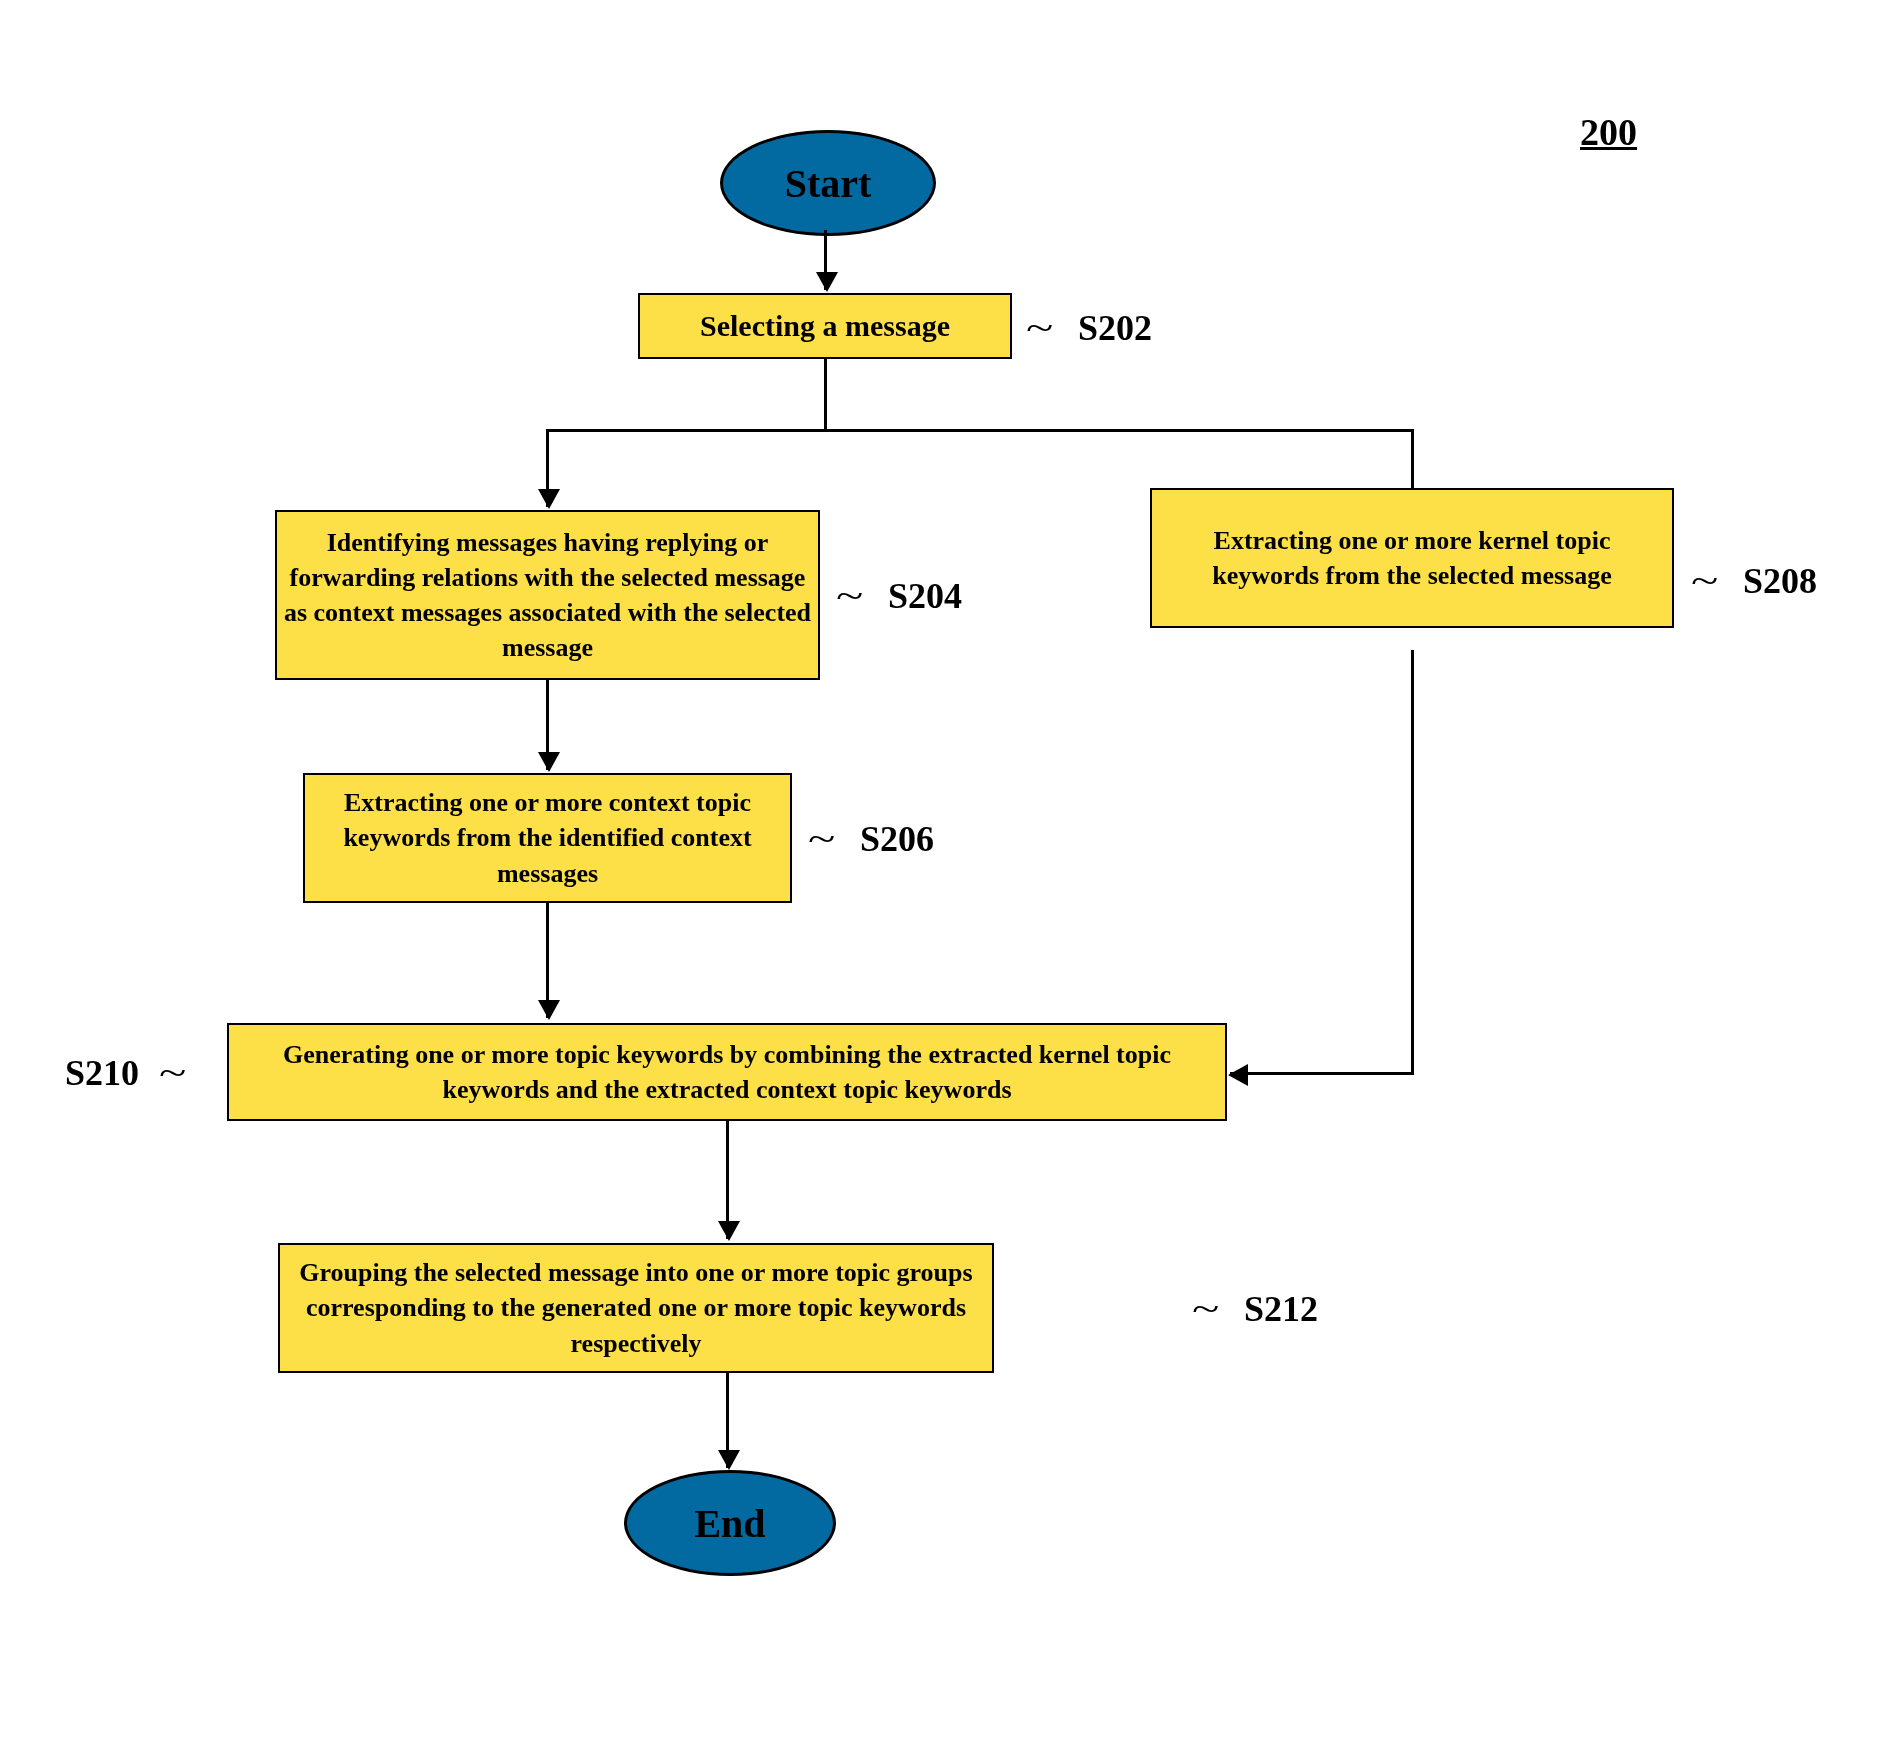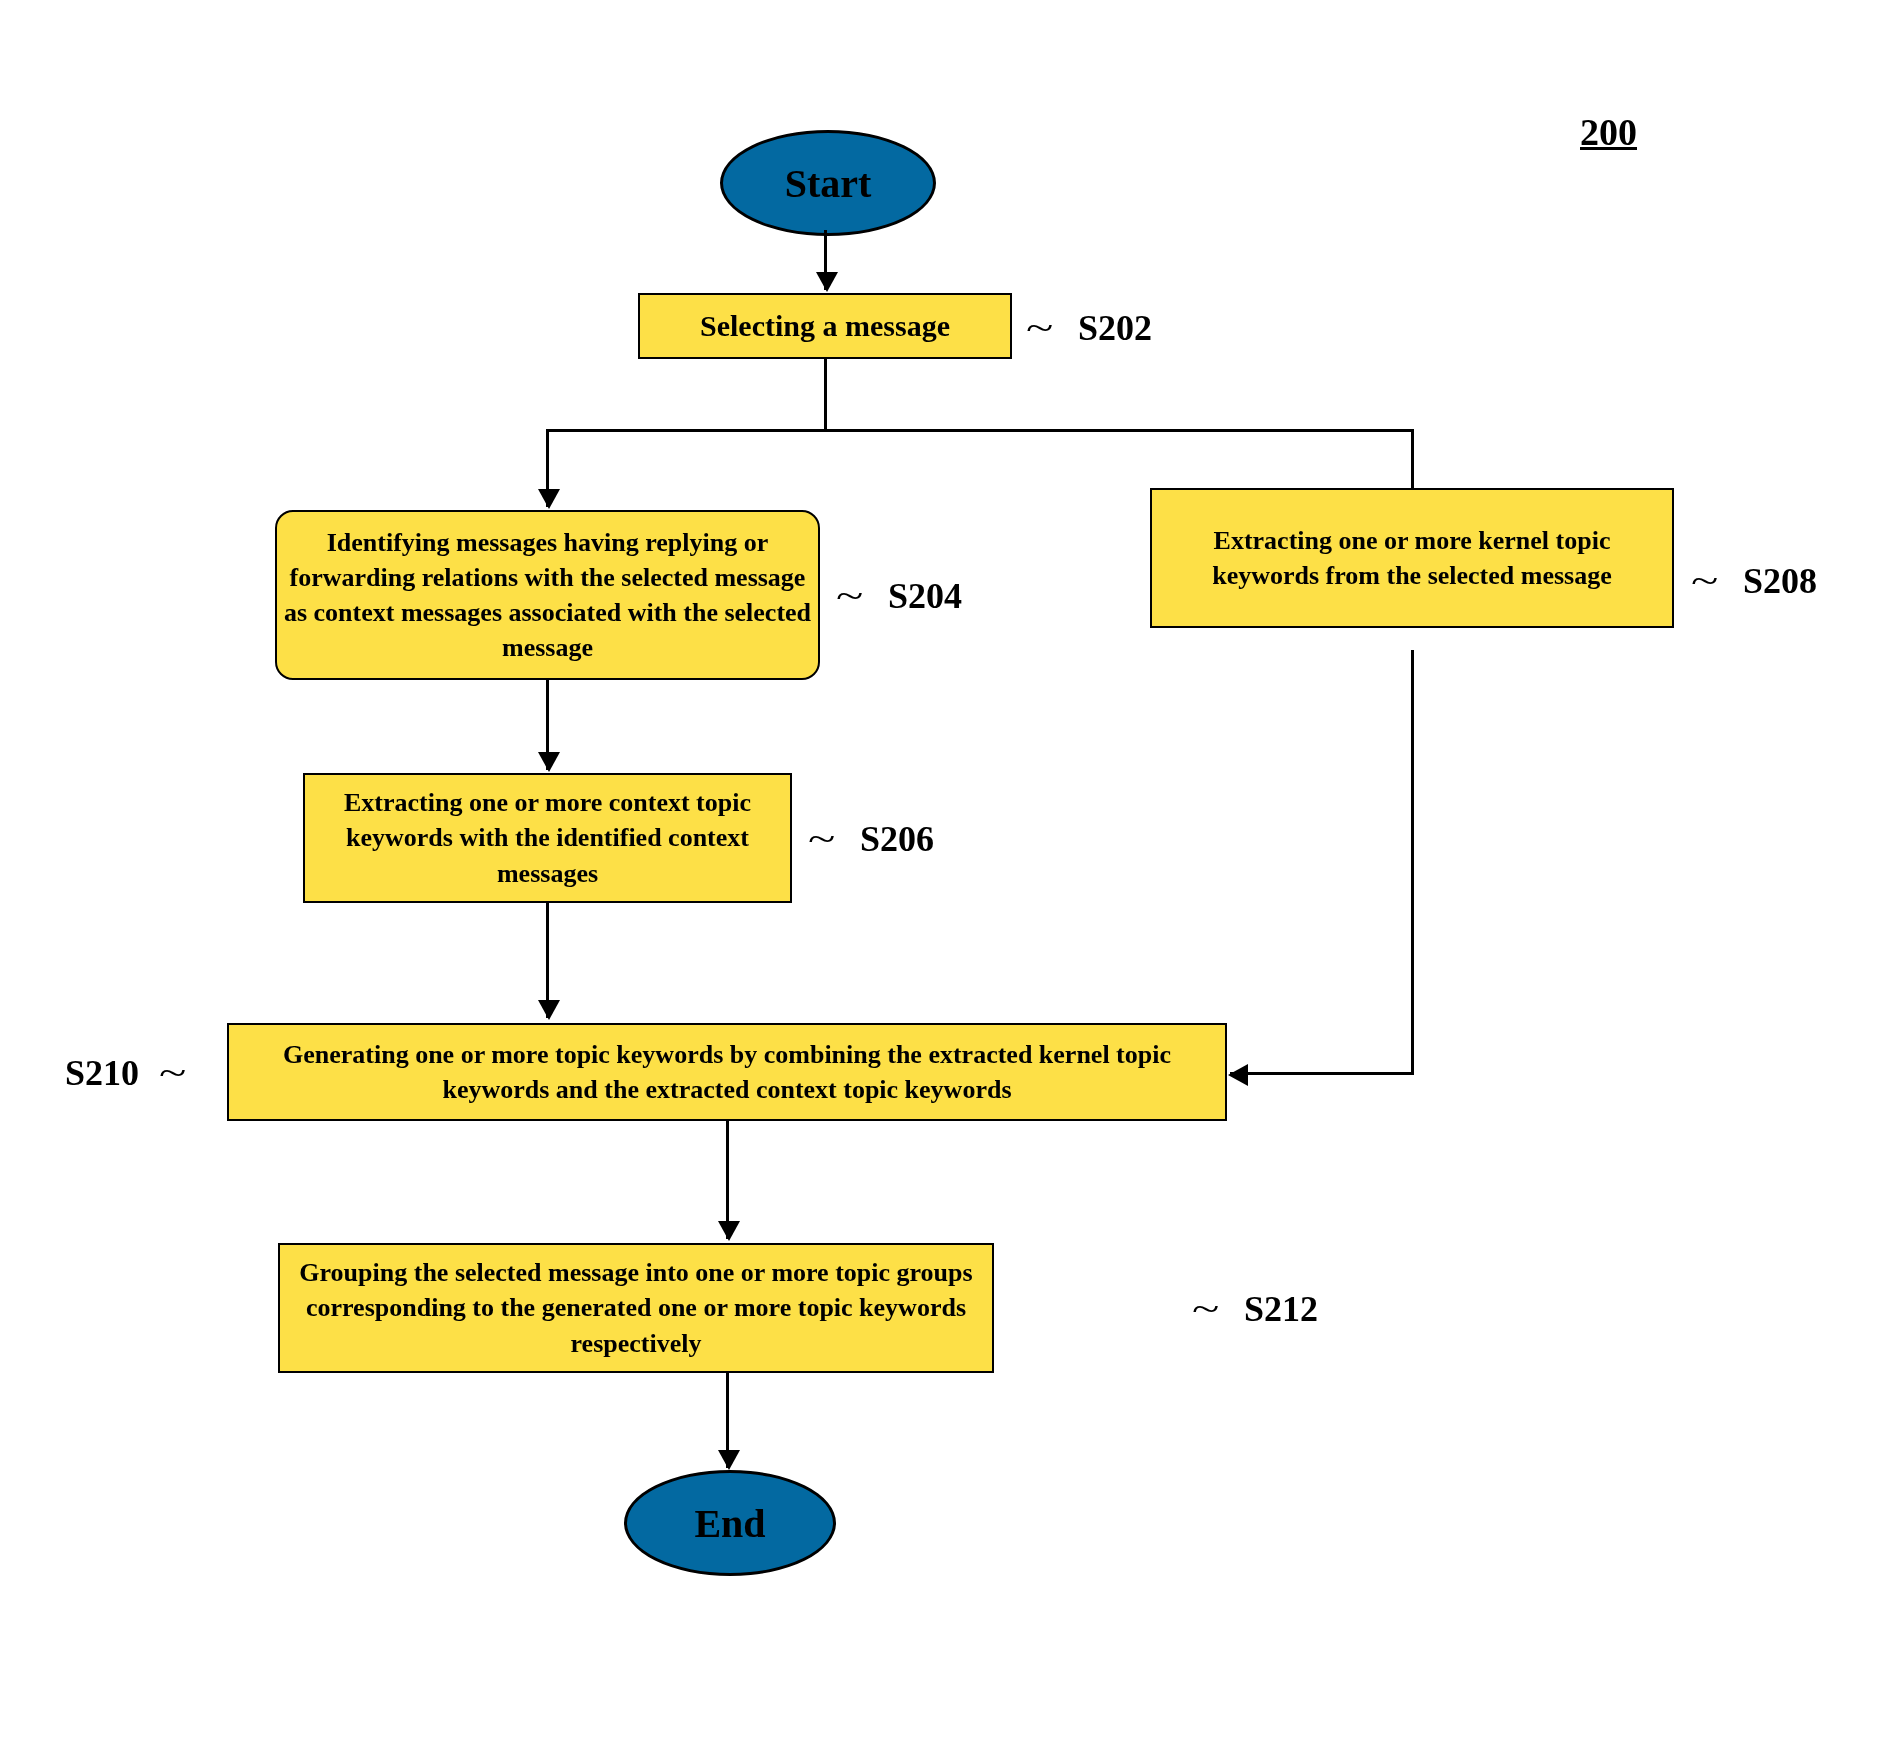--- a/index.html
+++ b/index.html
@@ -41,31 +41,31 @@
 <div class="lbl" style="left:1078px;top:307px;">S202</div>
 
 <div class="vline" style="left:824px;top:359px;height:70px;"></div>
 
 <div class="hline" style="left:546px;top:429px;width:868px;"></div>
 
 <div class="varrow" style="left:546px;top:429px;height:78px;"></div>
 
 <div class="varrow" style="left:1411px;top:429px;height:78px;"></div>
 
-<div class="box box-sm" style="left:275px;top:510px;width:545px;height:170px;border-radius:18px;">Identifying messages having replying or forwarding relations with the selected message as context messages associated with the selected message</div>
+<div class="box box-sm" style="left:275px;top:510px;width:545px;height:170px;">Identifying messages having replying or forwarding relations with the selected message as context messages associated with the selected message</div>
 <div class="tilde" style="left:840px;top:575px;">~</div>
 <div class="lbl" style="left:888px;top:575px;">S204</div>
 
 <div class="box box-sm" style="left:1150px;top:488px;width:524px;height:140px;">Extracting one or more kernel topic keywords from the selected message</div>
 <div class="tilde" style="left:1695px;top:560px;">~</div>
 <div class="lbl" style="left:1743px;top:560px;">S208</div>
 
 <div class="varrow" style="left:546px;top:680px;height:90px;"></div>
 
-<div class="box box-sm" style="left:303px;top:773px;width:489px;height:130px;">Extracting one or more context topic keywords with the identified context messages</div>
+<div class="box box-sm" style="left:303px;top:773px;width:489px;height:130px;">Extracting one or more context topic keywords from the identified context messages</div>
 <div class="tilde" style="left:812px;top:818px;">~</div>
 <div class="lbl" style="left:860px;top:818px;">S206</div>
 
 <div class="varrow" style="left:546px;top:903px;height:115px;"></div>
 
 <div class="vline" style="left:1411px;top:650px;height:424px;"></div>
 <div class="harrow-l" style="left:1230px;top:1072px;width:184px;"></div>
 
 <div class="box box-sm" style="left:227px;top:1023px;width:1000px;height:98px;">Generating one or more topic keywords by combining the extracted kernel topic keywords and the extracted context topic keywords</div>
 <div class="tilde" style="left:163px;top:1052px;">~</div>

